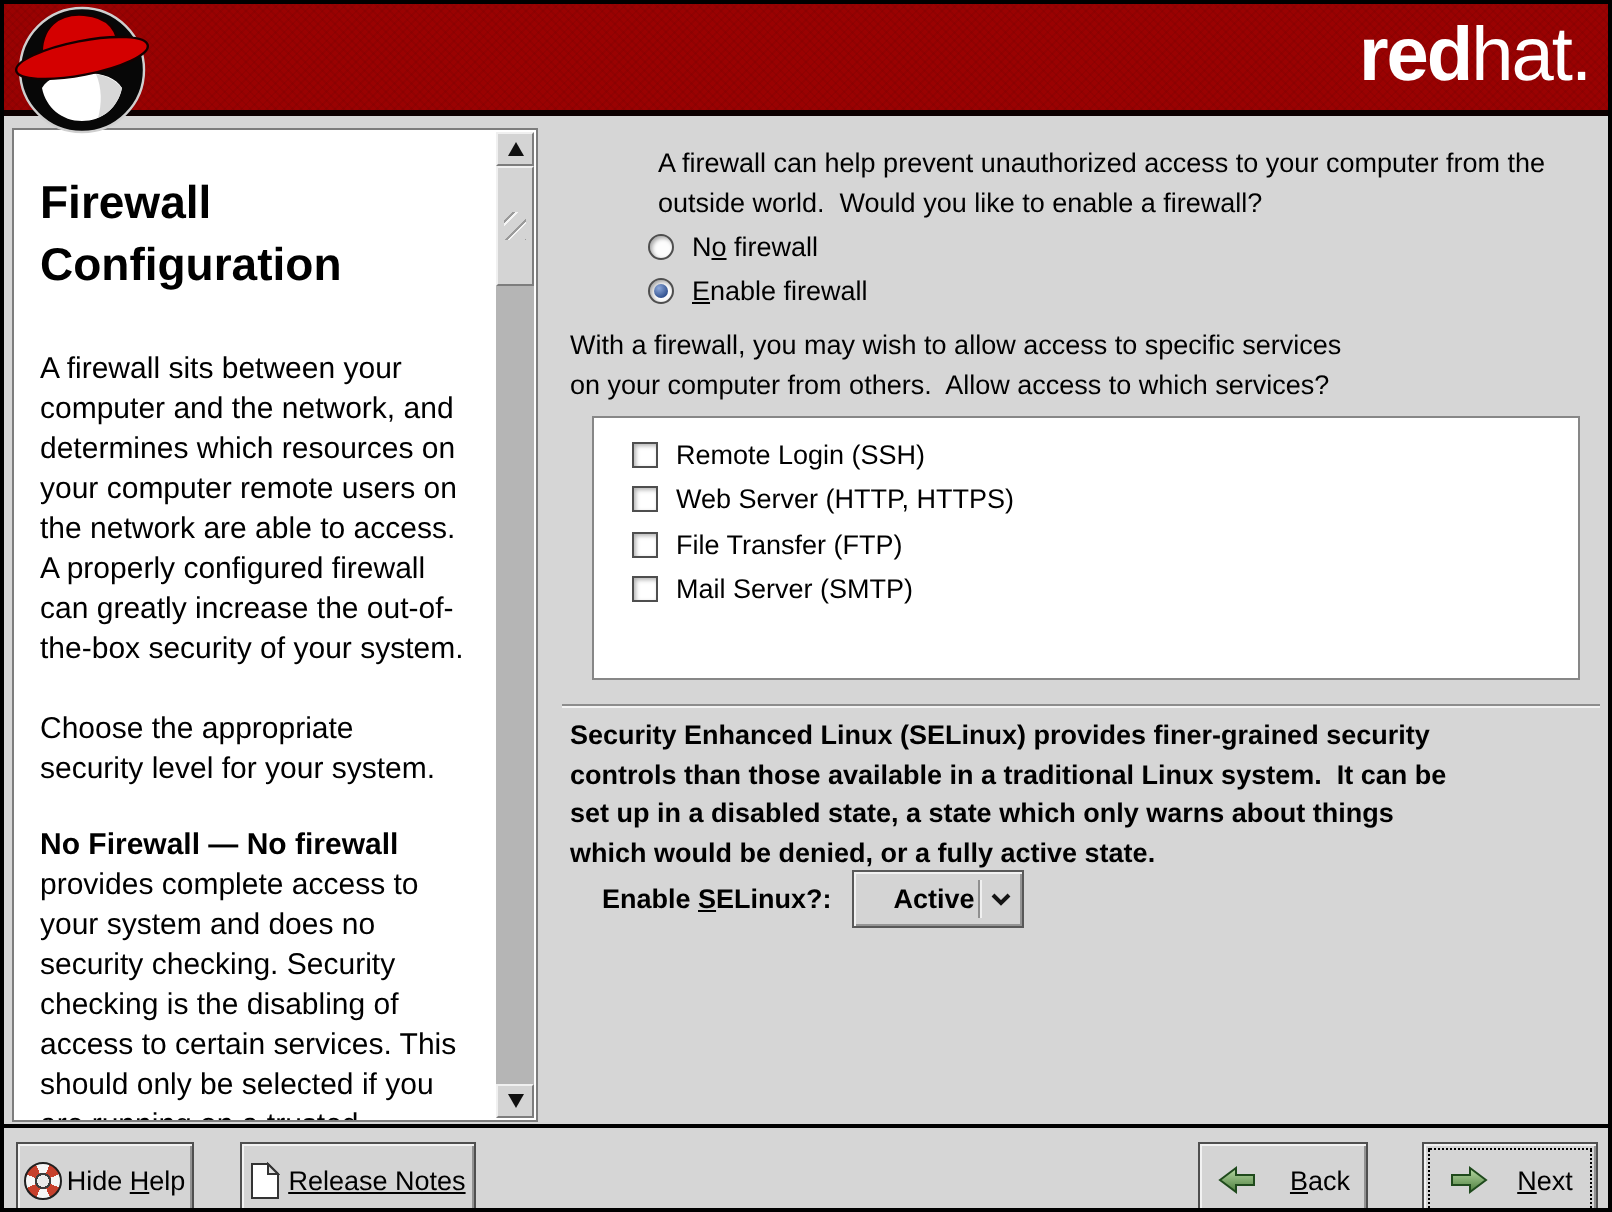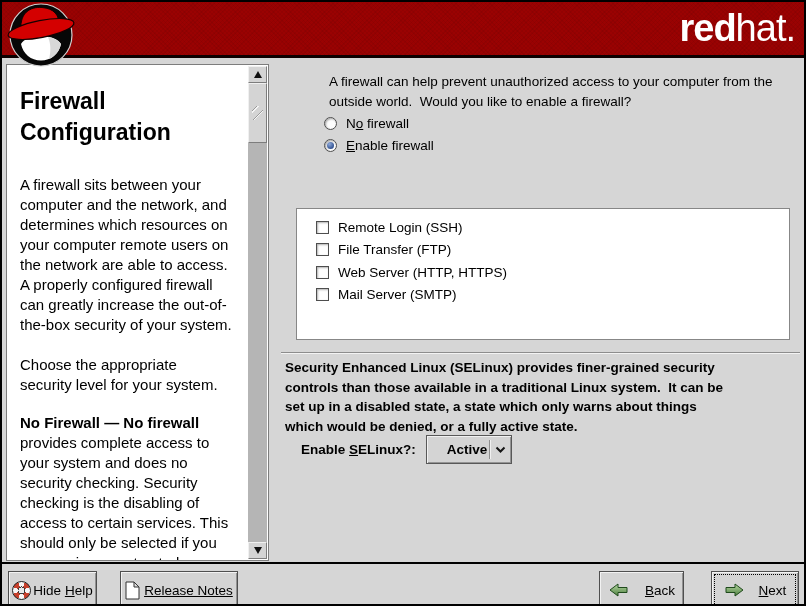--- a/index.html
+++ b/index.html
@@ -178,33 +178,35 @@
       <div class="choice-row">
         <span class="radio"></span>
         <span><span>N</span><span class="u">o</span><span> firewall</span></span>
       </div>
       <div class="choice-row">
         <span class="radio sel"></span>
         <span><span></span><span class="u">E</span><span>nable firewall</span></span>
       </div>
     </div>
 
+    <p class="body-text services-intro">With a firewall, you may wish to allow access to specific services
+on your computer from others.  Allow access to which services?</p>
 
     <div class="services-box">
       <div class="chk-row">
         <span class="checkbox"></span>
         <span>Remote Login (SSH)</span>
       </div>
       <div class="chk-row">
         <span class="checkbox"></span>
+        <span>Web Server (HTTP, HTTPS)</span>
+      </div>
+      <div class="chk-row">
+        <span class="checkbox"></span>
         <span>File Transfer (FTP)</span>
-      </div>
-      <div class="chk-row">
-        <span class="checkbox"></span>
-        <span>Web Server (HTTP, HTTPS)</span>
       </div>
       <div class="chk-row">
         <span class="checkbox"></span>
         <span>Mail Server (SMTP)</span>
       </div>
     </div>
 
     <div class="hsep"></div>
 
     <p class="body-text selinux-text">Security Enhanced Linux (SELinux) provides finer-grained security

